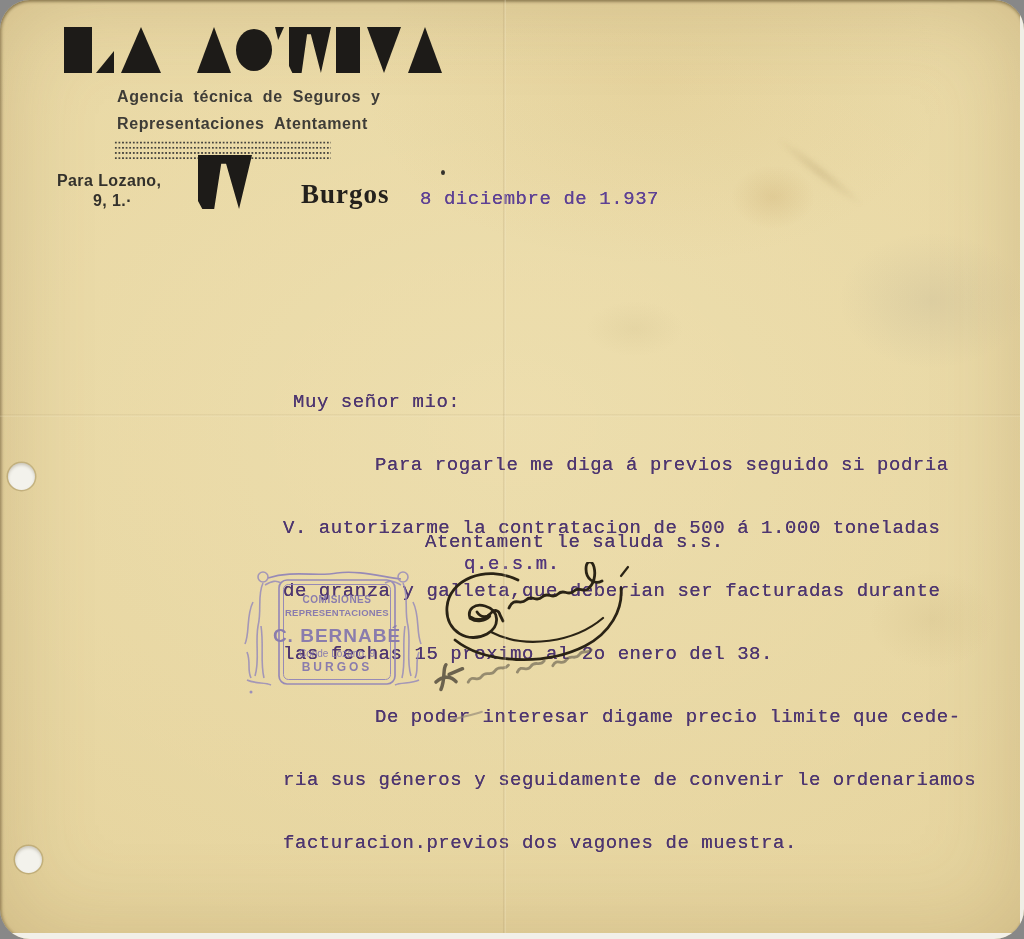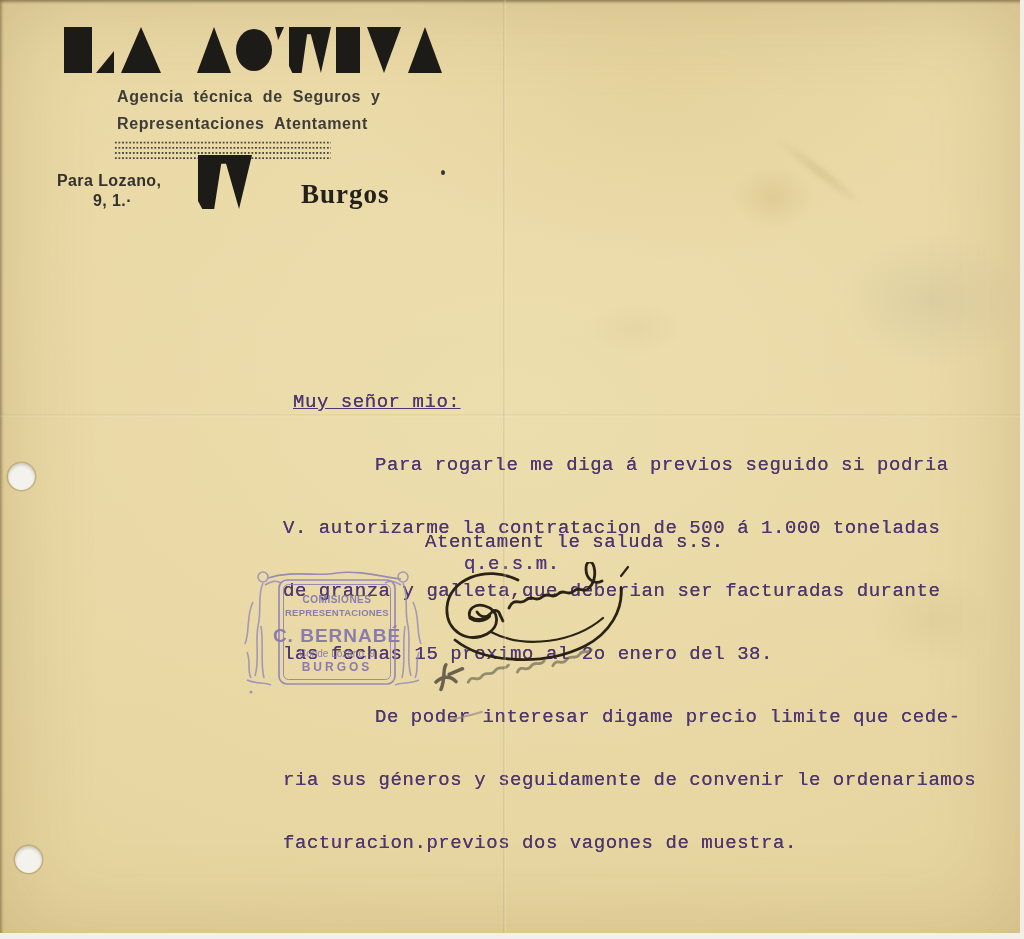--- a/index.html
+++ b/index.html
@@ -10,20 +10,21 @@
     background-image:
       radial-gradient(420px 260px at 64% 9%, rgba(185,145,65,.10), transparent 70%),
       radial-gradient(60px 46px at 75.5% 21%, rgba(160,110,40,.13), transparent 70%),
       radial-gradient(130px 95px at 91% 32%, rgba(105,105,112,.10), transparent 72%),
       radial-gradient(90px 70px at 91% 66%, rgba(150,125,70,.09), transparent 70%),
       radial-gradient(70px 40px at 62% 35%, rgba(150,130,80,.08), transparent 70%),
       radial-gradient(1200px 900px at 50% 45%, rgba(255,248,216,.22), transparent 65%),
       linear-gradient(#e9d8a4, #e6d49e);
     box-shadow: inset 0 0 95px rgba(128,98,44,.24), inset 0 2px 3px rgba(70,55,25,.45), inset 2px 0 3px rgba(70,55,25,.28);
     font-family:"Liberation Sans", sans-serif;
+    border-radius:30px;
   }
   .abs{position:absolute;}
   
   .logo-row{left:64px; top:27px; display:flex; align-items:flex-start; height:46px;}
   .g{height:46px; background:#1d1b18;}
   .g-lrect{width:28px;}
   .g-lfoot{width:18px; height:22px; margin:24px 0 0 4px; clip-path:polygon(100% 0,100% 100%,0 100%);}
   .g-a{width:40px; clip-path:polygon(50% 0,100% 100%,0 100%);}
   .g-a2{width:34px; clip-path:polygon(50% 0,100% 100%,0 100%);}
   .g-c{width:36px; height:42px; margin-top:2px; border-radius:50%;}
@@ -41,21 +42,21 @@
   .addr{left:57px; top:171px; color:#33312c; font-weight:bold; font-size:16px; line-height:20px; letter-spacing:.4px;}
   .addr .l2{padding-left:36px;}
   .mark{left:198px; top:155px; width:54px; height:54px; background:#1d1b18;
         clip-path:polygon(0 0,100% 0,76% 100%,52% 16%,43% 16%,30% 100%,8% 100%,0 85%);}
   .city{left:301px; top:179px; font-family:"Liberation Serif", serif; font-weight:bold; font-size:27px; color:#24211d; letter-spacing:1px;}
   
   .tw{font-family:"Liberation Mono", monospace; font-size:19px; letter-spacing:.55px; white-space:pre; text-shadow:0 0 .6px currentColor;}
   .date{left:420px; top:188px; color:#5e4194;}
   .recipient{left:297px; top:240px; color:#412d55; line-height:21px;}
   .bodytext{left:283px; top:350px; color:#4e3670; line-height:21px;}
-  .bodytext .salutation{padding-left:10px;text-decoration:underline;}
+  .bodytext .salutation{padding-left:10px;}
   .bodytext .indent{padding-left:92px;}
   .closing1{left:408px; top:531px; color:#4c356e;margin-left:17px;}
   .closing2{left:464px; top:553px; color:#53377c;}
   
   .stamp{left:233px; top:568px; width:218px; height:128px; opacity:.92;}
   .stamp text{font-family:"Liberation Sans", sans-serif; fill:#8275ae;}
   .signature{left:425px; top:562px; width:230px; height:155px;}
   .ghost{left:427px; top:645px; width:200px; height:80px; transform:rotate(-7deg);}
   
   .hole{width:27px; height:27px; border-radius:50%; background:#f3f2ec;
@@ -105,20 +106,21 @@
   <div class="abs dots"></div>
 
   <div class="abs addr">
     <div class="l1">Para Lozano,</div>
     <div class="l2">9, 1.·</div>
   </div>
 
   <div class="abs mark"></div>
   <div class="abs city">Burgos</div>
 
+  <div class="abs tw date">8 diciembre de 1.937</div>
 
 
   <div class="abs tw bodytext">
     <div class="salutation">Muy señor mio:</div>
     <div class="indent">Para rogarle me diga á previos seguido si podria</div>
     <div>V. autorizarme la contratacion de 500 á 1.000 toneladas</div>
     <div>de granza y galleta,que deberian ser facturadas durante</div>
     <div>las fechas 15 proximo al 2o enero del 38.</div>
     <div class="indent">De poder interesar digame precio limite que cede-</div>
     <div>ria sus géneros y seguidamente de convenir le ordenariamos</div>

